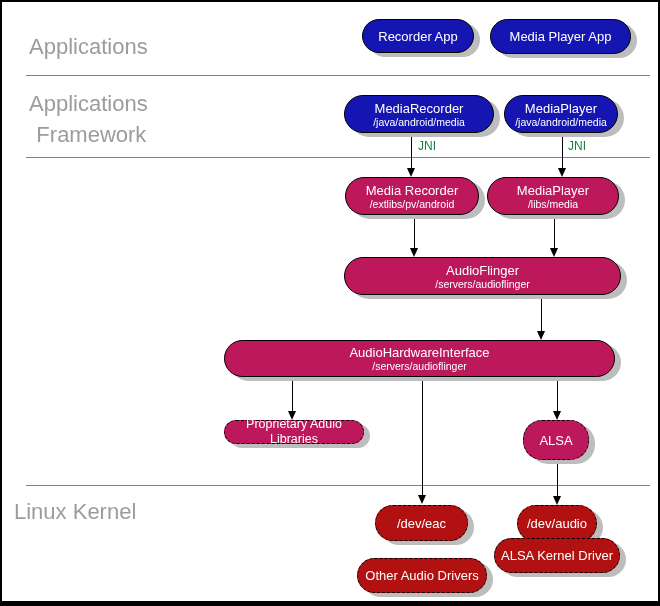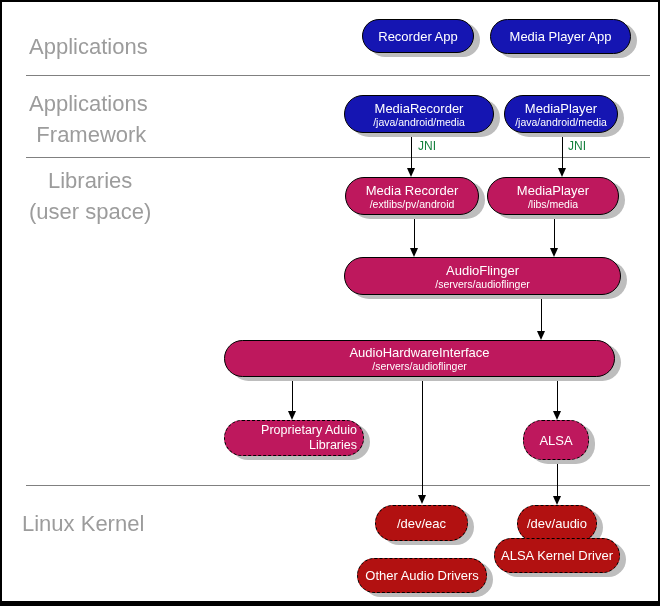--- a/index.html
+++ b/index.html
@@ -34,23 +34,21 @@
   .jni{position:absolute;color:#15803d;font-size:12px;}
 </style>
 </head>
 <body>
 
 <div class="frame">
 
   <div class="section-label" style="left:27px;top:29px;">Applications</div>
   <div class="section-label" style="left:27px;top:86px;">Applications
  Framework</div>
-  <div class="section-label" style="left:27px;top:163px;">Libraries
-(user space)</div>
-  <div class="section-label" style="left:20px;top:494px;margin-top:12px;">Linux Kernel</div>
+  <div class="section-label" style="left:12px;top:494px;">Linux Kernel</div>
 
   <div class="divider" style="top:73px;"></div>
   <div class="divider" style="top:155px;"></div>
   <div class="divider" style="top:483px;"></div>
 
   <div class="vline" style="left:409px;top:131px;height:37px;"></div>
   <div class="arrow-down" style="left:405px;top:166px;"></div>
   <div class="jni" style="left:416px;top:137px;">JNI</div>
 
   <div class="vline" style="left:560px;top:131px;height:37px;"></div>
@@ -106,21 +104,21 @@
   <div class="pill green" style="left:342px;top:255px;width:277px;height:38px;">
     <div class="t">AudioFlinger</div>
     <div class="s">/servers/audioflinger</div>
   </div>
 
   <div class="pill green" style="left:222px;top:338px;width:391px;height:37px;">
     <div class="t">AudioHardwareInterface</div>
     <div class="s">/servers/audioflinger</div>
   </div>
 
-  <div class="pill green dashed" style="left:222px;top:418px;width:140px;height:36px;padding:0 6px;text-align:right;">
+  <div class="pill green dashed" style="left:222px;top:418px;width:140px;height:24px;padding:0 6px;">
     <div class="t2">Proprietary Aduio Libraries</div>
   </div>
   <div class="pill red dashed" style="left:373px;top:503px;width:93px;height:36px;">
     <div class="t">/dev/eac</div>
   </div>
 
   <div class="pill green dashed" style="left:521px;top:418px;width:66px;height:40px;">
     <div class="t">ALSA</div>
   </div>
   <div class="pill red dashed" style="left:515px;top:503px;width:80px;height:37px;">

